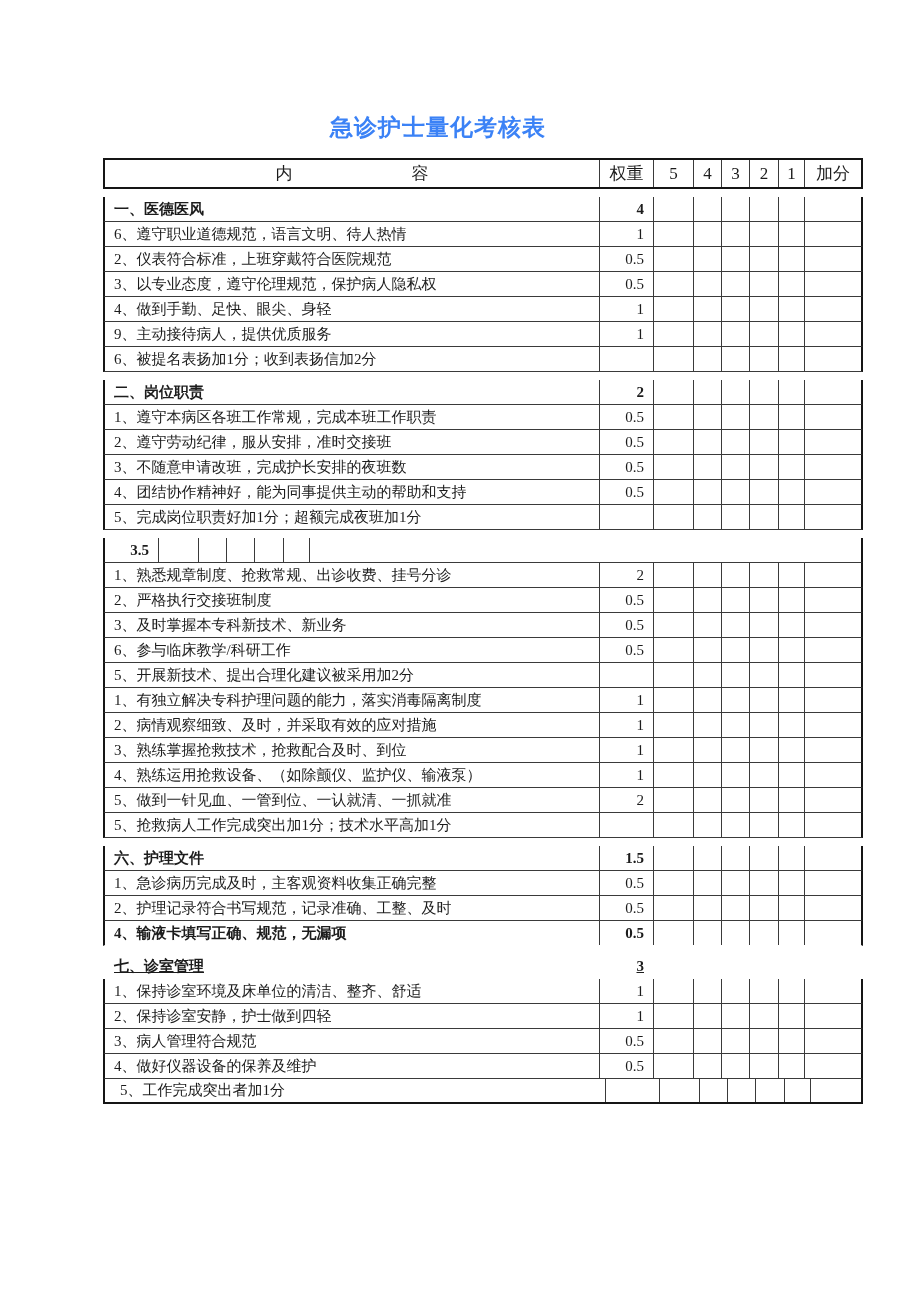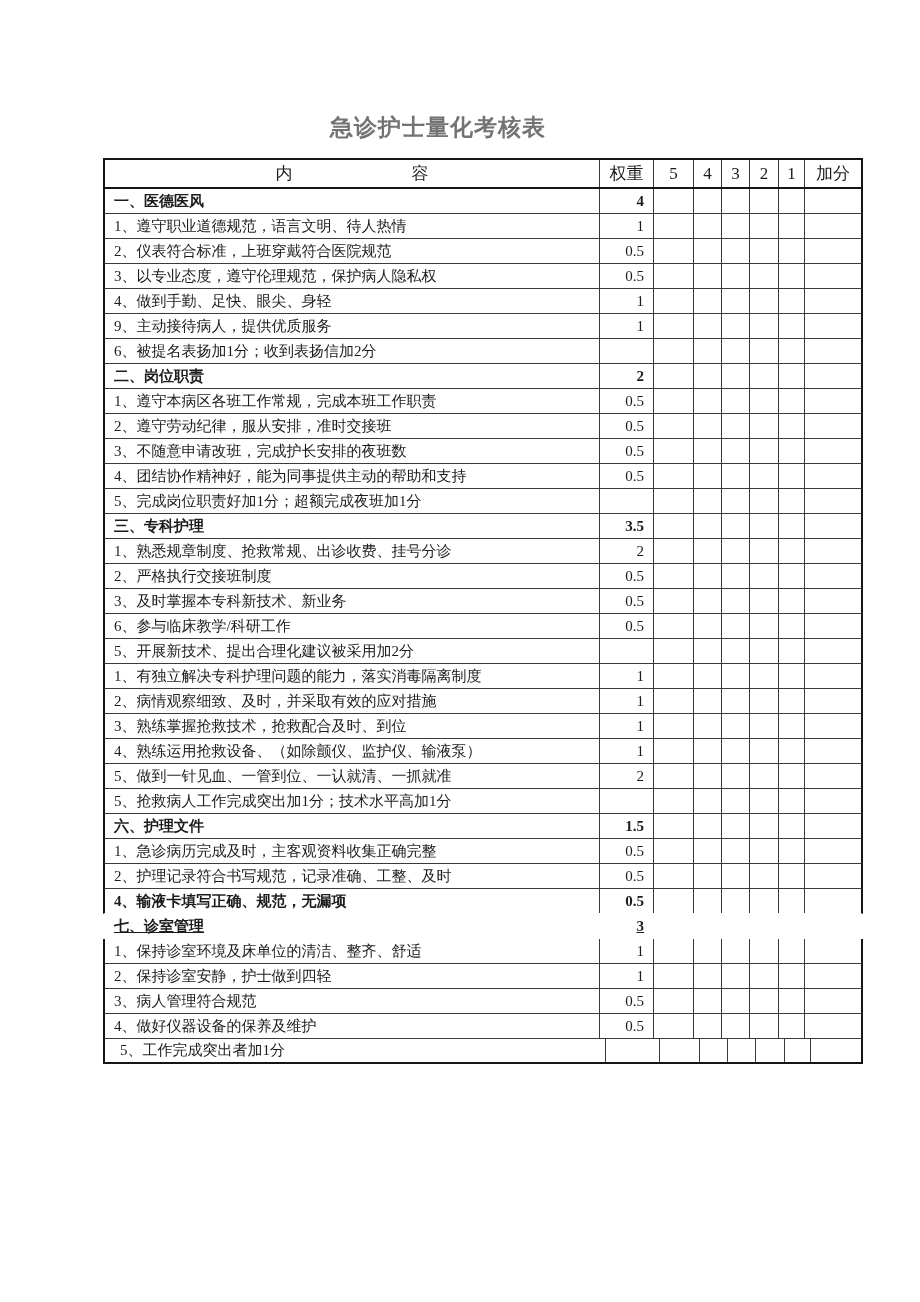--- a/index.html
+++ b/index.html
@@ -8,21 +8,21 @@
     --line-outer:#151515;
   }
   *{margin:0;padding:0;box-sizing:border-box;}
   html,body{width:920px;height:1302px;background:#ffffff;overflow:hidden;}
   body{font-family:"Liberation Serif","DejaVu Serif",serif;color:var(--ink);}
   .page{position:relative;width:920px;height:1302px;background:#ffffff;}
   .doc-title{
     position:absolute;left:0;top:112px;width:876px;
     text-align:center;font-size:23px;font-weight:bold;
     font-family:"Liberation Sans","DejaVu Sans",sans-serif;
-    letter-spacing:1px;color:#737373;
+    letter-spacing:1px;color:#3b82f6;
   }
   .tbl{
     position:absolute;left:103px;top:158px;width:760px;
     border-top:2px solid var(--line-outer);
     font-size:15px;
   }
   .row{
     display:flex;width:760px;height:25px;
     border-left:2px solid var(--line-outer);
     border-right:2px solid var(--line-outer);
@@ -45,21 +45,21 @@
   .c1{flex:0 0 54px;}
   .c2{flex:0 0 40px;}
   .c3{flex:0 0 28px;}
   .c4{flex:0 0 28px;}
   .c5{flex:0 0 29px;}
   .c6{flex:0 0 26px;}
   .c7{flex:1 1 auto;min-width:0;}
   .content-cell{justify-content:flex-start;padding-left:9px;}
   .weight-cell{justify-content:flex-end;padding-right:9px;}
   .center{justify-content:center;}
-  .row.section{font-weight:bold;}
+  .row.section{font-weight:bold;margin-top:8px;}
   
   .row.borderless{border-left-color:transparent;border-right-color:transparent;border-bottom-color:transparent;}
   .row.borderless .cell{border-right-color:transparent;text-decoration:underline;}
   .row.nb-bottom{border-bottom-color:transparent;font-weight:bold;}
 </style>
 </head>
 <body>
 
 <div class="page">
   <div class="doc-title">急诊护士量化考核表</div>
@@ -78,21 +78,21 @@
         <div class="cell c0 content-cell">一、医德医风</div>
         <div class="cell c1 weight-cell">4</div>
         <div class="cell c2"></div>
         <div class="cell c3"></div>
         <div class="cell c4"></div>
         <div class="cell c5"></div>
         <div class="cell c6"></div>
         <div class="cell c7 last"></div>
       </div>
       <div class="row body-row">
-        <div class="cell c0 content-cell">1、遵守职业道德规范，语言文明、待人热情</div>
+        <div class="cell c0 content-cell">6、遵守职业道德规范，语言文明、待人热情</div>
         <div class="cell c1 weight-cell">1</div>
         <div class="cell c2"></div>
         <div class="cell c3"></div>
         <div class="cell c4"></div>
         <div class="cell c5"></div>
         <div class="cell c6"></div>
         <div class="cell c7 last"></div>
       </div>
       <div class="row body-row">
         <div class="cell c0 content-cell">2、仪表符合标准，上班穿戴符合医院规范</div>
@@ -198,21 +198,20 @@
         <div class="cell c0 content-cell">5、完成岗位职责好加1分；超额完成夜班加1分</div>
         <div class="cell c1 weight-cell"></div>
         <div class="cell c2"></div>
         <div class="cell c3"></div>
         <div class="cell c4"></div>
         <div class="cell c5"></div>
         <div class="cell c6"></div>
         <div class="cell c7 last"></div>
       </div>
       <div class="row body-row section">
-        <div class="cell c0 content-cell">三、专科护理</div>
         <div class="cell c1 weight-cell">3.5</div>
         <div class="cell c2"></div>
         <div class="cell c3"></div>
         <div class="cell c4"></div>
         <div class="cell c5"></div>
         <div class="cell c6"></div>
         <div class="cell c7 last"></div>
       </div>
       <div class="row body-row">
         <div class="cell c0 content-cell">1、熟悉规章制度、抢救常规、出诊收费、挂号分诊</div>

